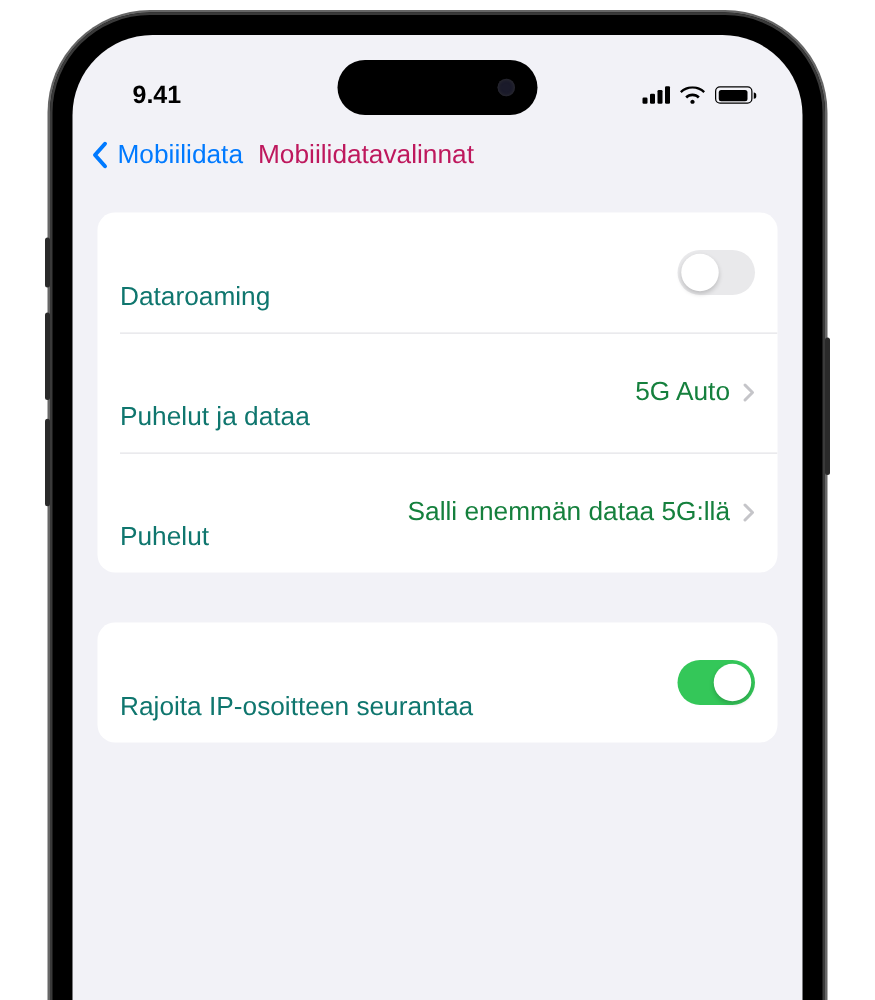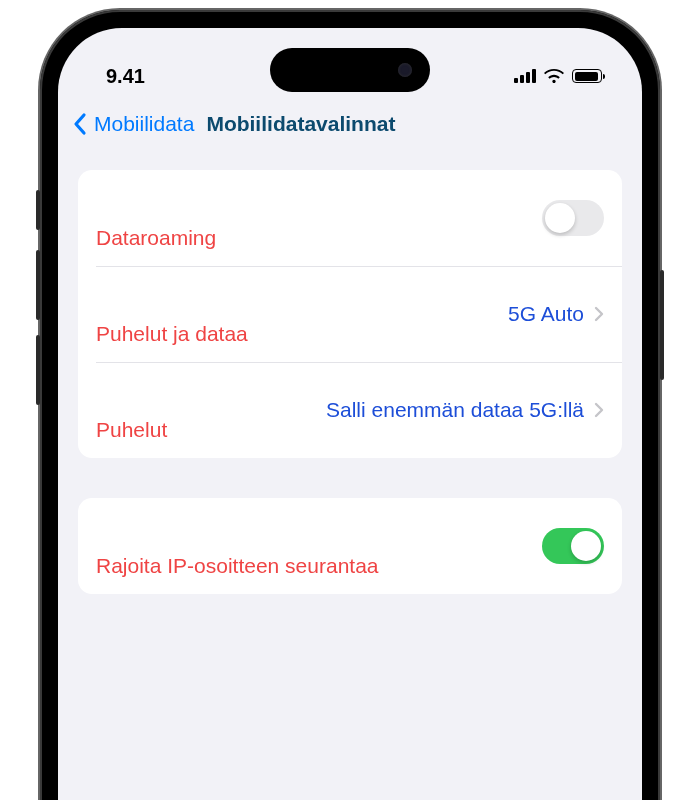--- a/index.html
+++ b/index.html
@@ -82,22 +82,22 @@
     position: relative;
   }
   .back-chevron svg { display: block; }
   .back-label {
     color: #007aff;
     font-size: 21px;
     margin-left: 2px;
   }
   .nav-title {
     font-size: 21px;
-    font-weight: 700;
-    color: #0c4a6e;
+    font-weight: 400;
+    color: #be185d;
     margin-left: 8px;
   }
   .content {
     padding: 20px 20px 0 20px;
   }
   .group {
     background: #fff;
     border-radius: 14px;
     overflow: hidden;
     margin-bottom: 40px;
@@ -115,33 +115,33 @@
     content: "";
     position: absolute;
     top: 0;
     left: 18px;
     right: 0;
     height: 1px;
     background: #e3e3e8;
   }
   .row-label {
     font-size: 21px;
-    color: #ef4444;
+    color: #0f766e;
     flex-shrink: 0;
     margin-top: 40px;
   }
   .row-right {
     display: flex;
     align-items: center;
     gap: 10px;
     overflow: hidden;
   }
   .row-value {
     font-size: 21px;
-    color: #1d4ed8;
+    color: #15803d;
     white-space: nowrap;
     overflow: hidden;
     text-overflow: ellipsis;
   }
   .chevron {
     flex-shrink: 0;
   }
   .toggle {
     width: 62px;
     height: 36px;

